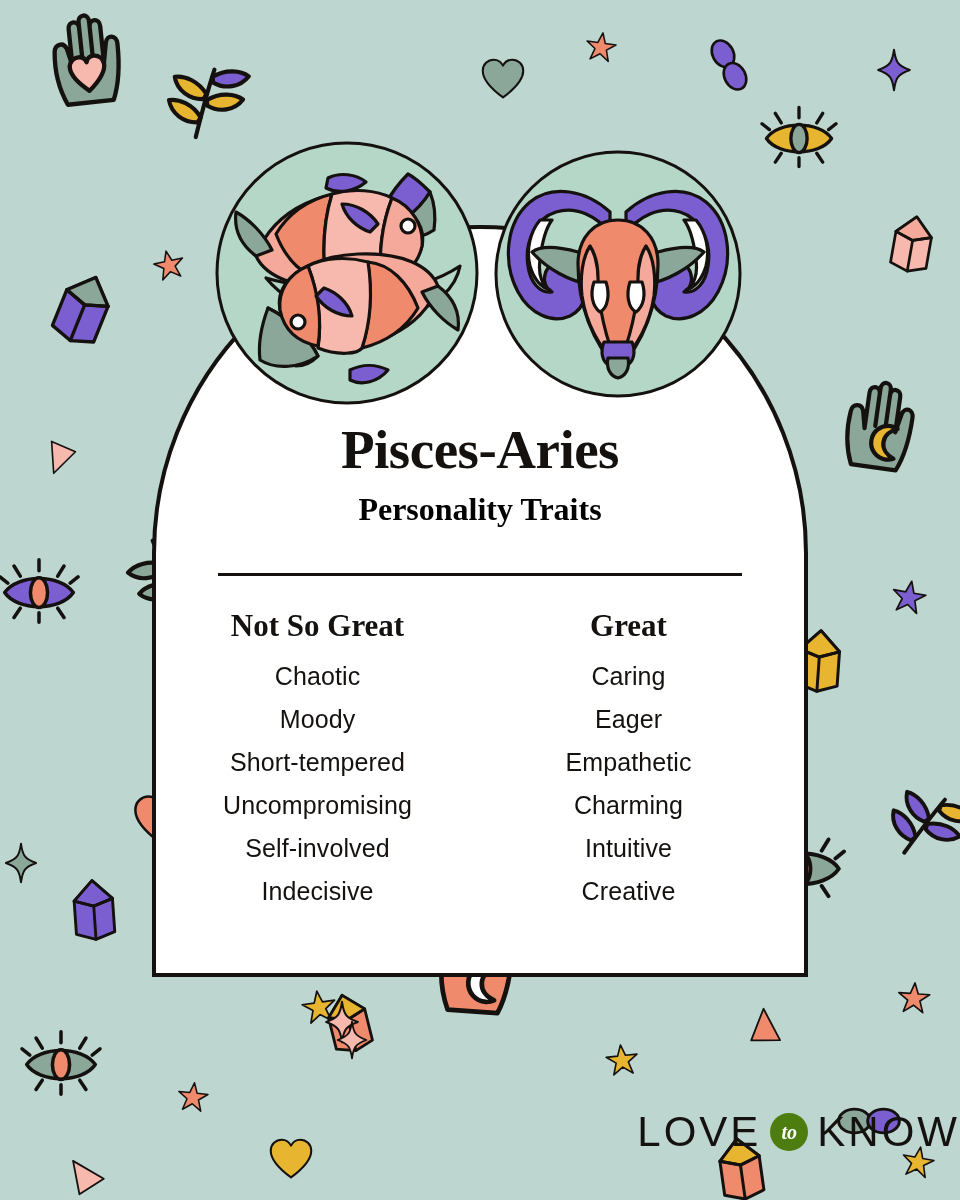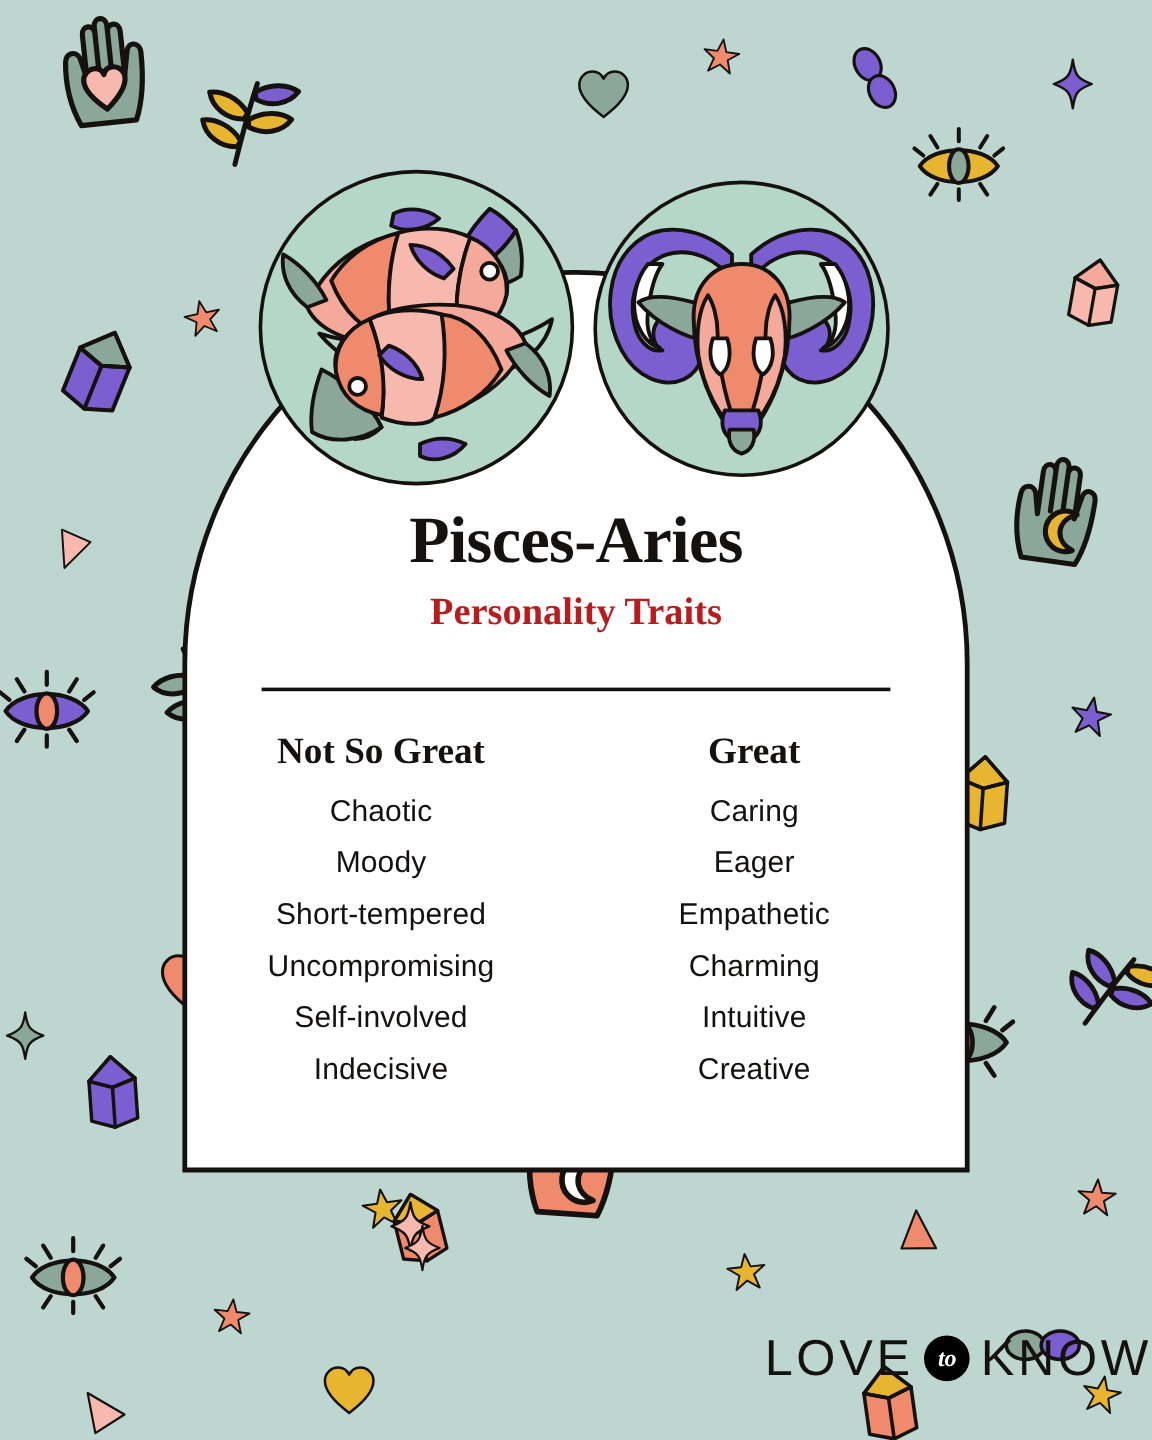--- a/index.html
+++ b/index.html
@@ -34,21 +34,21 @@
            pointer-events:none;}
   .title{
     position:absolute;top:197px;left:0;width:100%;text-align:center;
     font-family:"Liberation Serif", serif;
     font-weight:700;font-size:55px;letter-spacing:-0.5px;color:#14110f;
     line-height:1;
   }
   .subtitle{
     position:absolute;top:268px;left:0;width:100%;text-align:center;
     font-family:"Liberation Serif", serif;
-    font-weight:700;font-size:32px;color:#b91c1c;line-height:1;
+    font-weight:700;font-size:32px;color:#000000;line-height:1;
   }
   .divider{
     position:absolute;top:348px;left:66px;width:524px;height:3px;background:#14110f;
   }
   .cols{position:absolute;top:385px;left:0;width:100%;display:flex;}
   .col{flex:1;text-align:center;}
   .col.left{padding-right:24px;}
   .col.right{padding-left:10px;}
   .col-head{
     font-family:"Liberation Serif", serif;
@@ -64,21 +64,21 @@
   .logo{
     position:absolute;left:0;top:1106px;width:960px;height:52px;z-index:9;
     display:flex;align-items:center;justify-content:flex-end;gap:0px;
   }
   .logo-word{
     font-family:"Liberation Sans", sans-serif;
     font-size:42px;letter-spacing:3px;color:#14110f;font-weight:400;
     line-height:1;
   }
   .logo-mark{
-    width:38px;height:38px;border-radius:50%;background:#000000;
+    width:38px;height:38px;border-radius:50%;background:#4d7c0f;
     display:inline-flex;align-items:center;justify-content:center;
     margin:0 9px;
   }
   .logo-mark span{
     font-family:"Liberation Serif", serif;font-style:italic;font-weight:700;
     font-size:20px;color:#ffffff;line-height:1;
   }
 </style>
 </head>
 <body>

